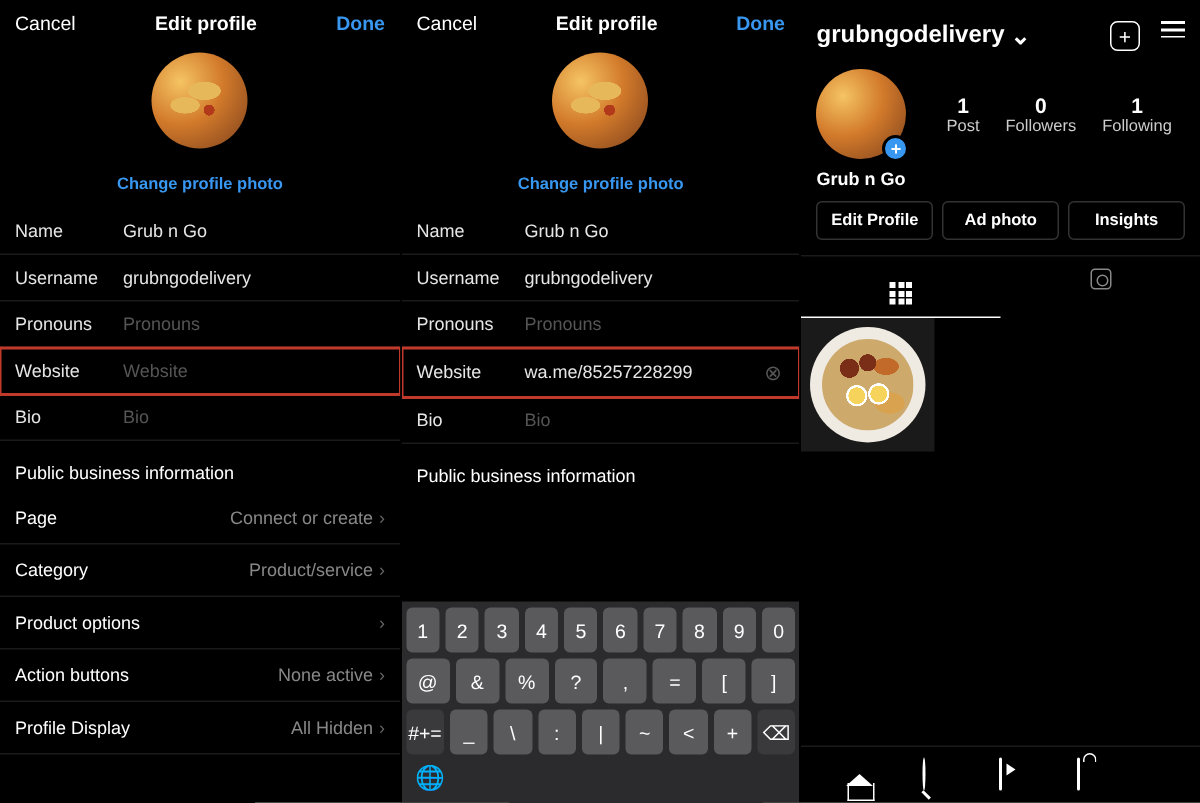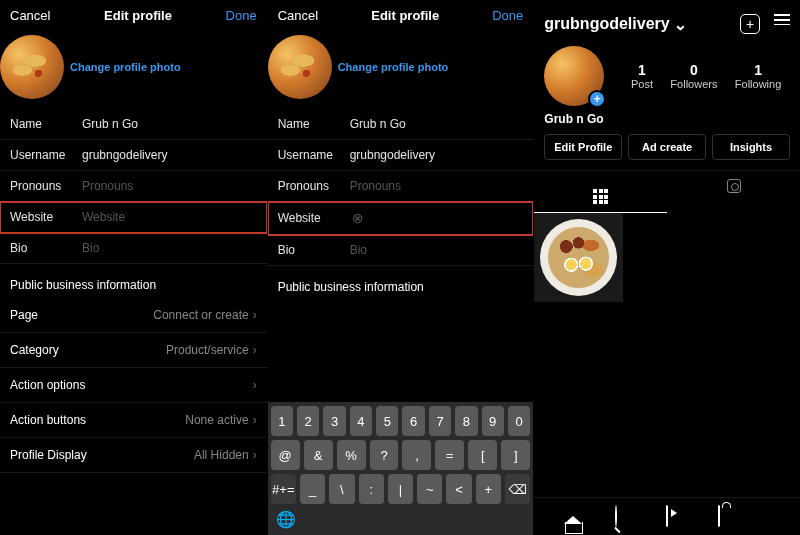--- a/index.html
+++ b/index.html
@@ -4,24 +4,24 @@
 <style>
   *{box-sizing:border-box;margin:0;padding:0;font-family:-apple-system,Helvetica,Arial,sans-serif}
   body{background:#fff;width:800px;height:535px;overflow:hidden}
   .wrap{display:flex;width:800px;height:535px;background:#000}
   .pane{width:266.66px;height:535px;background:#000;color:#fff;position:relative;overflow:hidden}
   .pane+.pane{border-left:1px solid #000}
 
   
   .hdr{display:flex;justify-content:space-between;align-items:flex-end;padding:8px 10px 6px;font-size:13px}
   .hdr .title{font-weight:600}
-  .done{color:#3897f0;font-weight:400}
-
-  
-  .avwrap{display:flex;flex-direction:row;align-items:center;gap:6px;padding:6px 0 10px}
+  .done{color:#3897f0;font-weight:700}
+
+  
+  .avwrap{display:flex;flex-direction:column;align-items:center;gap:18px;padding:6px 0 10px}
   .avatar{width:64px;height:64px;border-radius:50%;background:radial-gradient(circle at 30% 30%,#f5c463,#d27a2b 45%,#8c4a1e 90%);position:relative;overflow:hidden}
   .avatar::after{content:"";position:absolute;inset:0;background:
     radial-gradient(ellipse 18px 10px at 55% 40%,#e6b85a 0 60%,transparent 62%),
     radial-gradient(ellipse 16px 9px at 35% 55%,#e6b85a 0 60%,transparent 62%),
     radial-gradient(circle 6px at 60% 60%,#b23a1a 0 60%,transparent 62%);}
   .chg{color:#3897f0;font-size:11px;font-weight:600}
 
   
   .row{display:flex;align-items:center;padding:8px 10px;border-bottom:1px solid #1a1a1a;font-size:12px}
   .row .lbl{width:72px;color:#e6e6e6}
@@ -146,21 +146,21 @@
         </span>
       </div>
     <div class="opt">
         <span>Category</span>
         <span class="rv">
           <span>Product/service</span>
           <span class="chev">›</span>
         </span>
       </div>
     <div class="opt">
-        <span>Action options</span>
+        <span>Product options</span>
         <span class="rv">
           <span class="chev">›</span>
         </span>
       </div>
     <div class="opt">
         <span>Action buttons</span>
         <span class="rv">
           <span>None active</span>
           <span class="chev">›</span>
         </span>
@@ -191,20 +191,21 @@
     <div class="row">
         <span class="lbl">Username</span>
         <span class="val">grubngodelivery</span>
       </div>
     <div class="row">
         <span class="lbl">Pronouns</span>
         <span class="val ph">Pronouns</span>
       </div>
     <div class="row hl">
         <span class="lbl">Website</span>
+        <span class="val">wa.me/85257228299</span>
         <span class="clearx">⊗</span>
       </div>
     <div class="row">
         <span class="lbl">Bio</span>
         <span class="val ph">Bio</span>
       </div>
     <div class="sect">Public business information</div>
 
     <div class="kb">
       <div class="kbr" id="kb-r1">
@@ -269,21 +270,21 @@
         <div><span class="n">1</span><span class="l">Post</span></div>
         <div><span class="n">0</span><span class="l">Followers</span></div>
         <div><span class="n">1</span><span class="l">Following</span></div>
       </div>
     </div>
     <div class="pmeta">
       <div class="t">Grub n Go</div>
     </div>
     <div class="btns">
       <div class="b">Edit Profile</div>
-      <div class="b">Ad create</div>
+      <div class="b">Ad photo</div>
       <div class="b">Insights</div>
     </div>
     <div class="tabs">
       <div class="tab active"><span class="gridicon">
             <i></i>
             <i></i>
             <i></i>
             <i></i>
             <i></i>
             <i></i>

